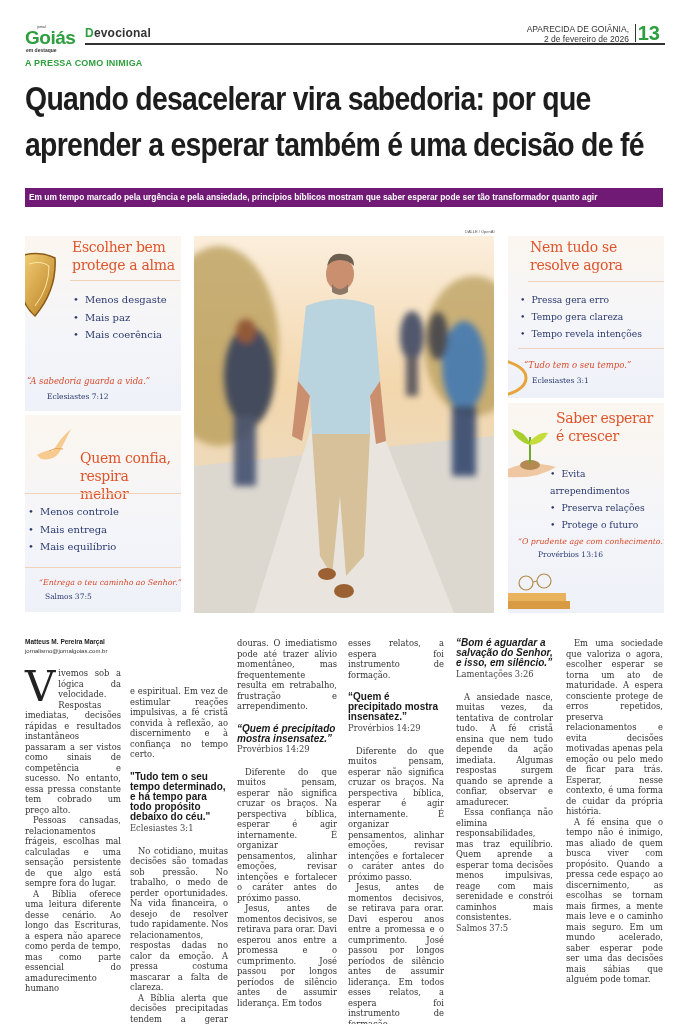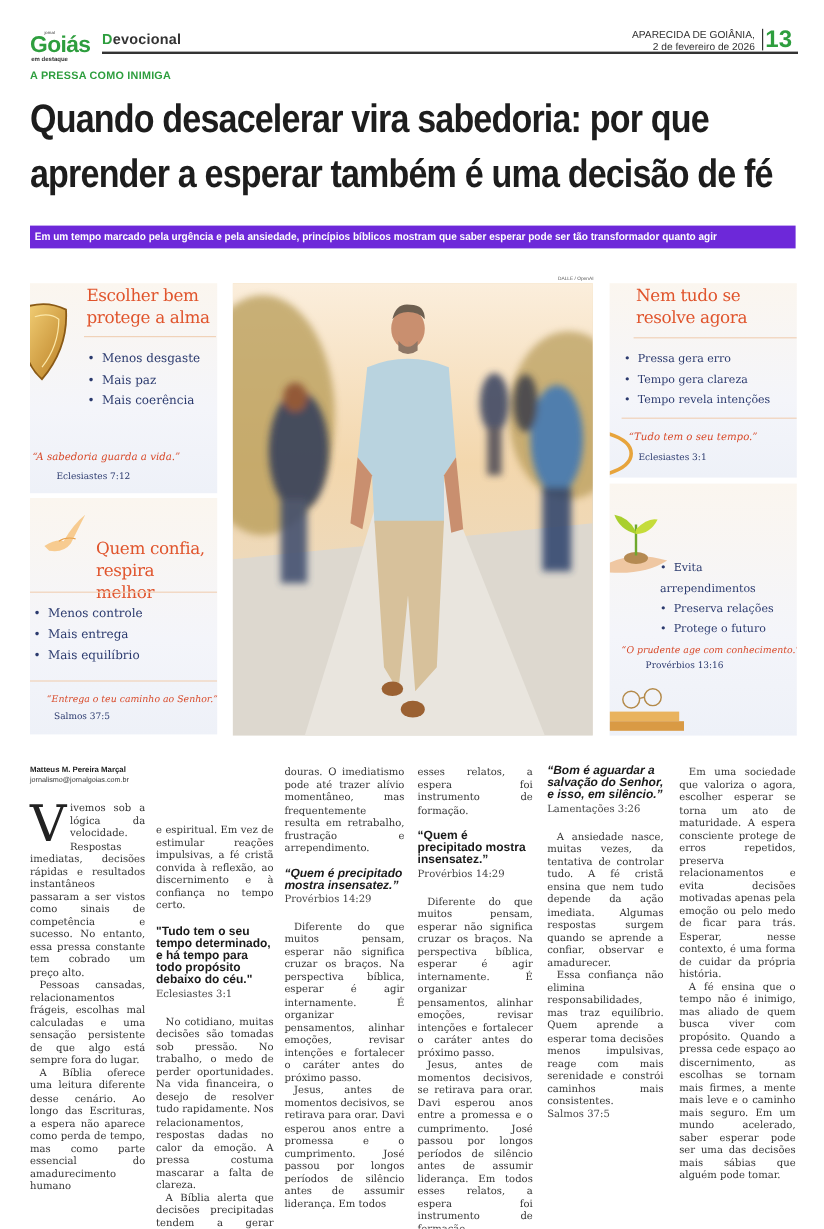--- a/index.html
+++ b/index.html
@@ -16,21 +16,21 @@
   .section-name .first { color: #2e9e3e; }
   .header-rule { position: absolute; left: 60px; top: 19px; width: 580px; height: 2px; background: #333; }
   .city-date { position: absolute; right: 36px; top: 0; text-align: right; font-family: "Liberation Sans", sans-serif; font-size: 8.5px; line-height: 10px; color: #333; }
   .vsep { position: absolute; right: 29px; top: 0; width: 1px; height: 18px; background: #333; }
   .page-number { position: absolute; right: 5px; top: -2px; font-family: "Liberation Sans", sans-serif; font-size: 20px; font-weight: bold; color: #2e9e3e; }
 
   .kicker { position: absolute; left: 25px; top: 58px; font-family: "Liberation Sans", sans-serif; font-size: 9px; font-weight: bold; color: #2e9e3e; letter-spacing: 0.2px; }
 
   .headline { position: absolute; left: 25px; top: 76px; width: 650px; font-family: "Liberation Sans", sans-serif; font-weight: bold; font-size: 33px; line-height: 46px; color: #1d1d1d; letter-spacing: -0.8px; transform: scaleX(0.86); transform-origin: left top; width: 760px; }
 
-  .deck { position: absolute; left: 25px; top: 188px; width: 638px; height: 19px; background: #6d28d9; color: #fff; font-family: "Liberation Sans", sans-serif; font-weight: bold; font-size: 9px; line-height: 19px; padding-left: 4px; white-space: nowrap; overflow: hidden; }
+  .deck { position: absolute; left: 25px; top: 188px; width: 638px; height: 19px; background: #701a75; color: #fff; font-family: "Liberation Sans", sans-serif; font-weight: bold; font-size: 9px; line-height: 19px; padding-left: 4px; white-space: nowrap; overflow: hidden; }
   .deck span { display: inline-block; transform: scaleX(0.93); transform-origin: left center; }
 
   
   .box { position: absolute; width: 156px; background: linear-gradient(180deg, #fbf6ef 0%, #f4f5fa 60%, #eef1f8 100%); overflow: hidden; }
   .box-title { position: absolute; font-family: "DejaVu Serif", serif; color: #e0542c; font-size: 14px; line-height: 18px; letter-spacing: -0.3px; }
   .box-rule { position: absolute; height: 1px; background: #f0d2b8; }
   .box-list { position: absolute; list-style: none; font-family: "DejaVu Serif", serif; font-size: 10px; line-height: 17.5px; color: #2b3a6e; }
   .box-list li::before { content: "•"; color: #2b3a6e; margin-right: 6px; }
   .box-quote { position: absolute; font-family: "DejaVu Serif", serif; font-style: italic; font-size: 8.5px; color: #d84a2a; white-space: nowrap; }
   .box-ref { position: absolute; font-family: "DejaVu Serif", serif; font-size: 7.5px; color: #2b3a6e; }
@@ -188,20 +188,24 @@
 </div>
 
 <div class="box" style="left:508px; top:403px; height:210px;">
   <svg class="ill" style="left:0; top:20px;" width="52" height="58" viewBox="0 0 52 58">
     <path d="M0 46 Q20 36 48 44 Q30 56 0 54 Z" fill="#efc7a2"></path>
     <ellipse cx="22" cy="42" rx="10" ry="5" fill="#b58a52"></ellipse>
     <path d="M22 40 L22 14" stroke="#6ea82c" stroke-width="2"></path>
     <path d="M22 22 Q8 18 4 6 Q16 8 22 20 Z" fill="#a9cf2e"></path>
     <path d="M22 18 Q32 8 40 10 Q34 22 22 22 Z" fill="#c5dc3a"></path>
   </svg>
+  <div class="box-title" style="left:48px; top:6px;">
+    <div>Saber esperar</div>
+    <div>é crescer</div>
+  </div>
   <ul class="box-list" style="left:42px; top:62px; font-size:9.2px; line-height:17px;">
     <li>Evita arrependimentos</li>
     <li>Preserva relações</li>
     <li>Protege o futuro</li>
   </ul>
   <div class="box-quote" style="left:10px; top:134px; font-size:7.8px;">“O prudente age com conhecimento.”</div>
   <div class="box-ref" style="left:30px; top:147px;">Provérbios 13:16</div>
   <svg class="ill" style="left:0; top:164px;" width="70" height="46" viewBox="0 0 70 46">
     <rect x="-4" y="26" width="62" height="8" fill="#e9b35e"></rect>
     <rect x="-4" y="34" width="66" height="8" fill="#d99a44"></rect>

